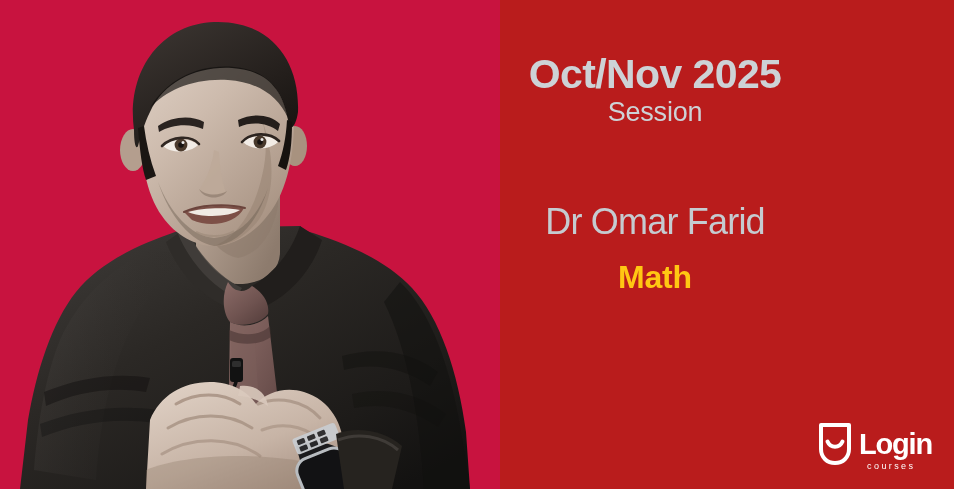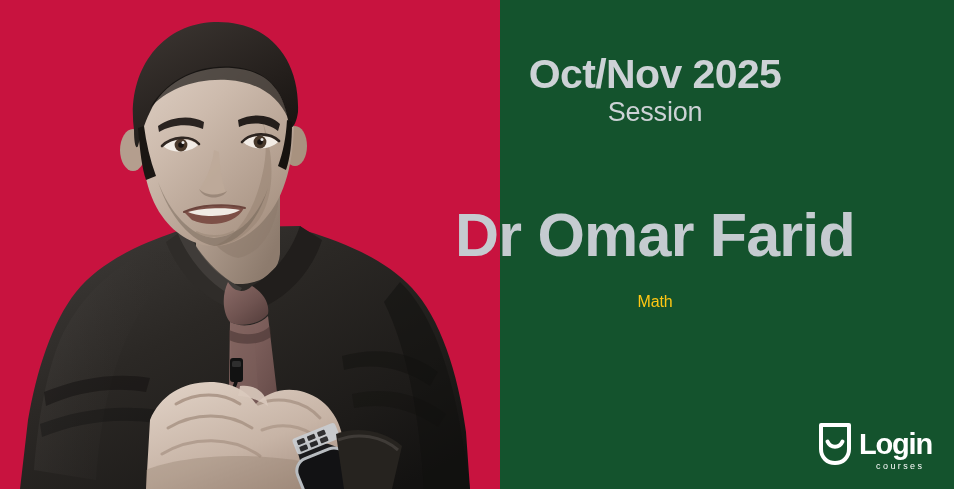--- a/index.html
+++ b/index.html
@@ -6,21 +6,21 @@
   html, body {
     margin: 0;
     padding: 0;
     background: #ffffff;
   }
   #banner {
     position: relative;
     width: 954px;
     height: 489px;
     overflow: hidden;
-    background: #14532d;
+    background: #b91c1c;
     font-family: "Liberation Sans", sans-serif;
     -webkit-font-smoothing: antialiased;
   }
 
   
   .portrait-wrap {
     position: absolute;
     left: 0;
     top: 0;
     width: 500px;
@@ -66,31 +66,31 @@
     line-height: 1.22;
     white-space: nowrap;
   }
   .name-block {
     position: absolute;
     top: 202px;
     left: 0;
     width: 400px;
   }
   .instructor-name {
-    font-size: 61px;
-    font-weight: 700;
+    font-size: 36px;
+    font-weight: 400;
     letter-spacing: -0.8px;
     color: #c5cbd0;
     line-height: 1.1;
     white-space: nowrap;
   }
   .subject {
-    margin-top: 24px;
-    font-size: 16px;
-    font-weight: 400;
+    margin-top: 18px;
+    font-size: 32px;
+    font-weight: 700;
     letter-spacing: -0.2px;
     color: #ffc713;
     line-height: 1.1;
     white-space: nowrap;
   }
 
   
   .logo {
     position: absolute;
     right: 22px;
@@ -115,21 +115,21 @@
     font-size: 29px;
     font-weight: 700;
     color: #ffffff;
     letter-spacing: -1.2px;
     line-height: 46px;
     display: block;
     white-space: nowrap;
   }
   .logo-sub {
     position: absolute;
-    left: 17px;
+    left: 8px;
     bottom: -4px;
     font-size: 9px;
     font-weight: 400;
     letter-spacing: 2.4px;
     color: #ffffff;
     line-height: 10px;
     white-space: nowrap;
   }
 </style>
 </head>

